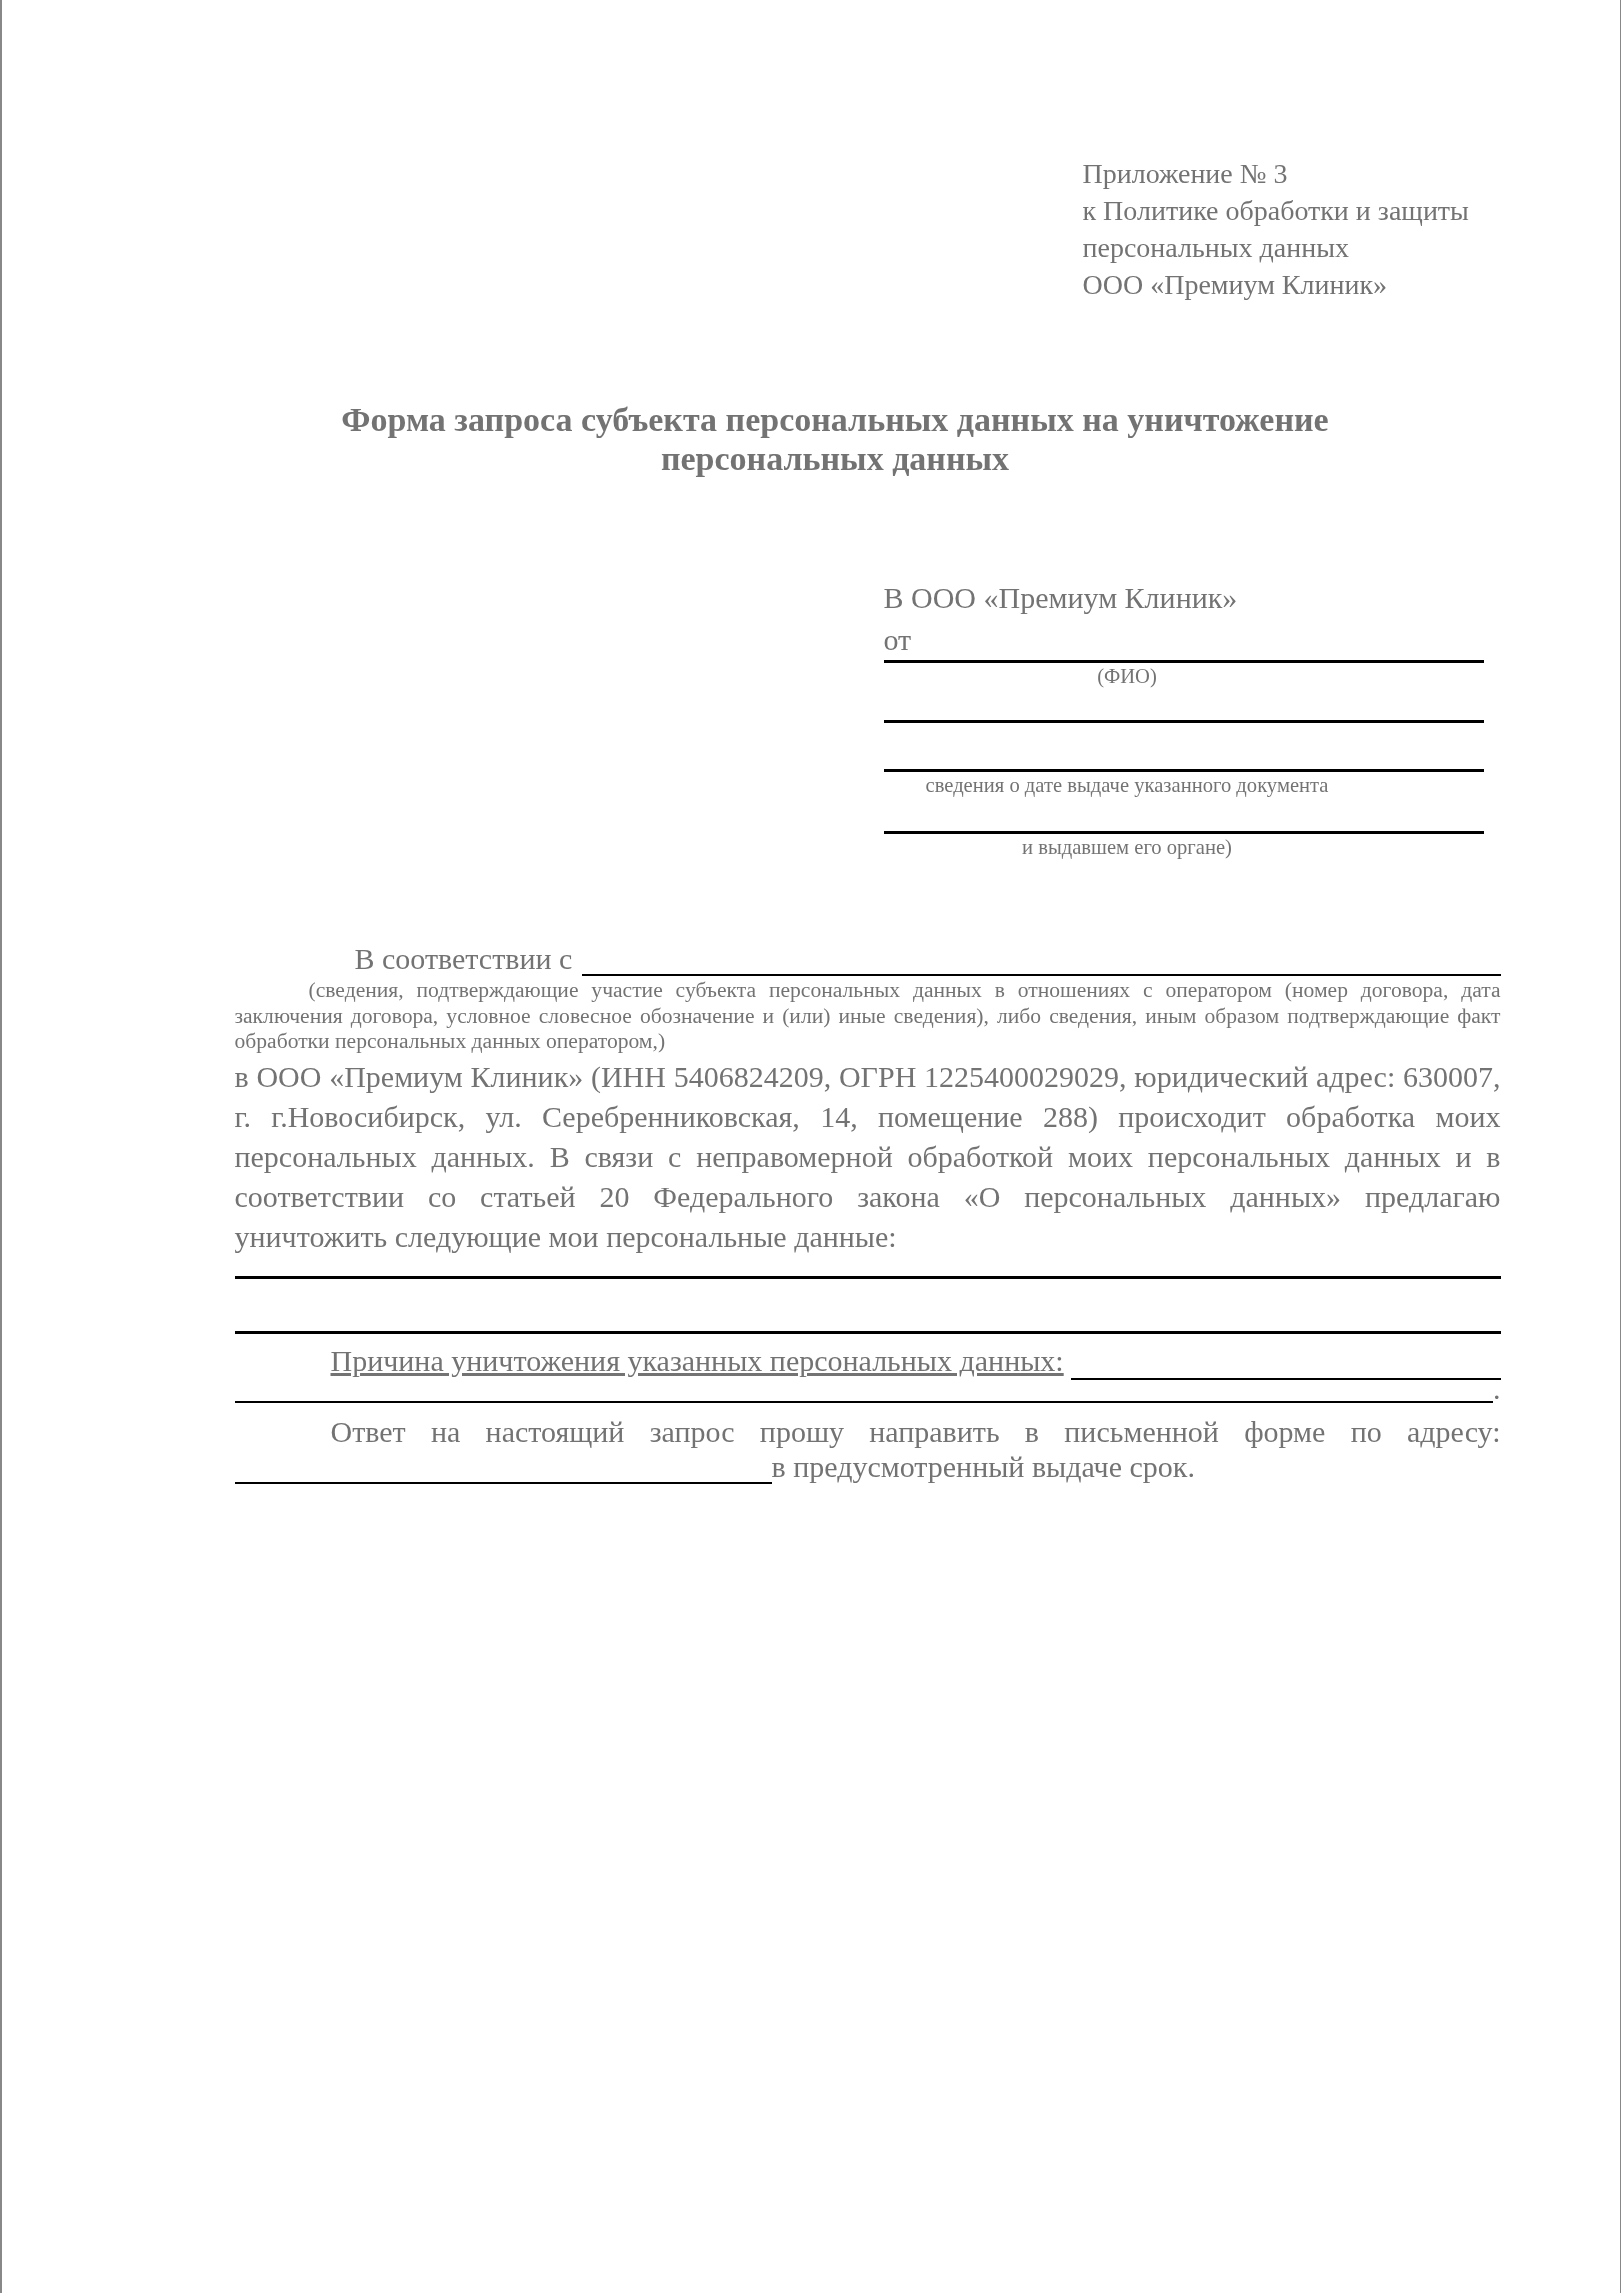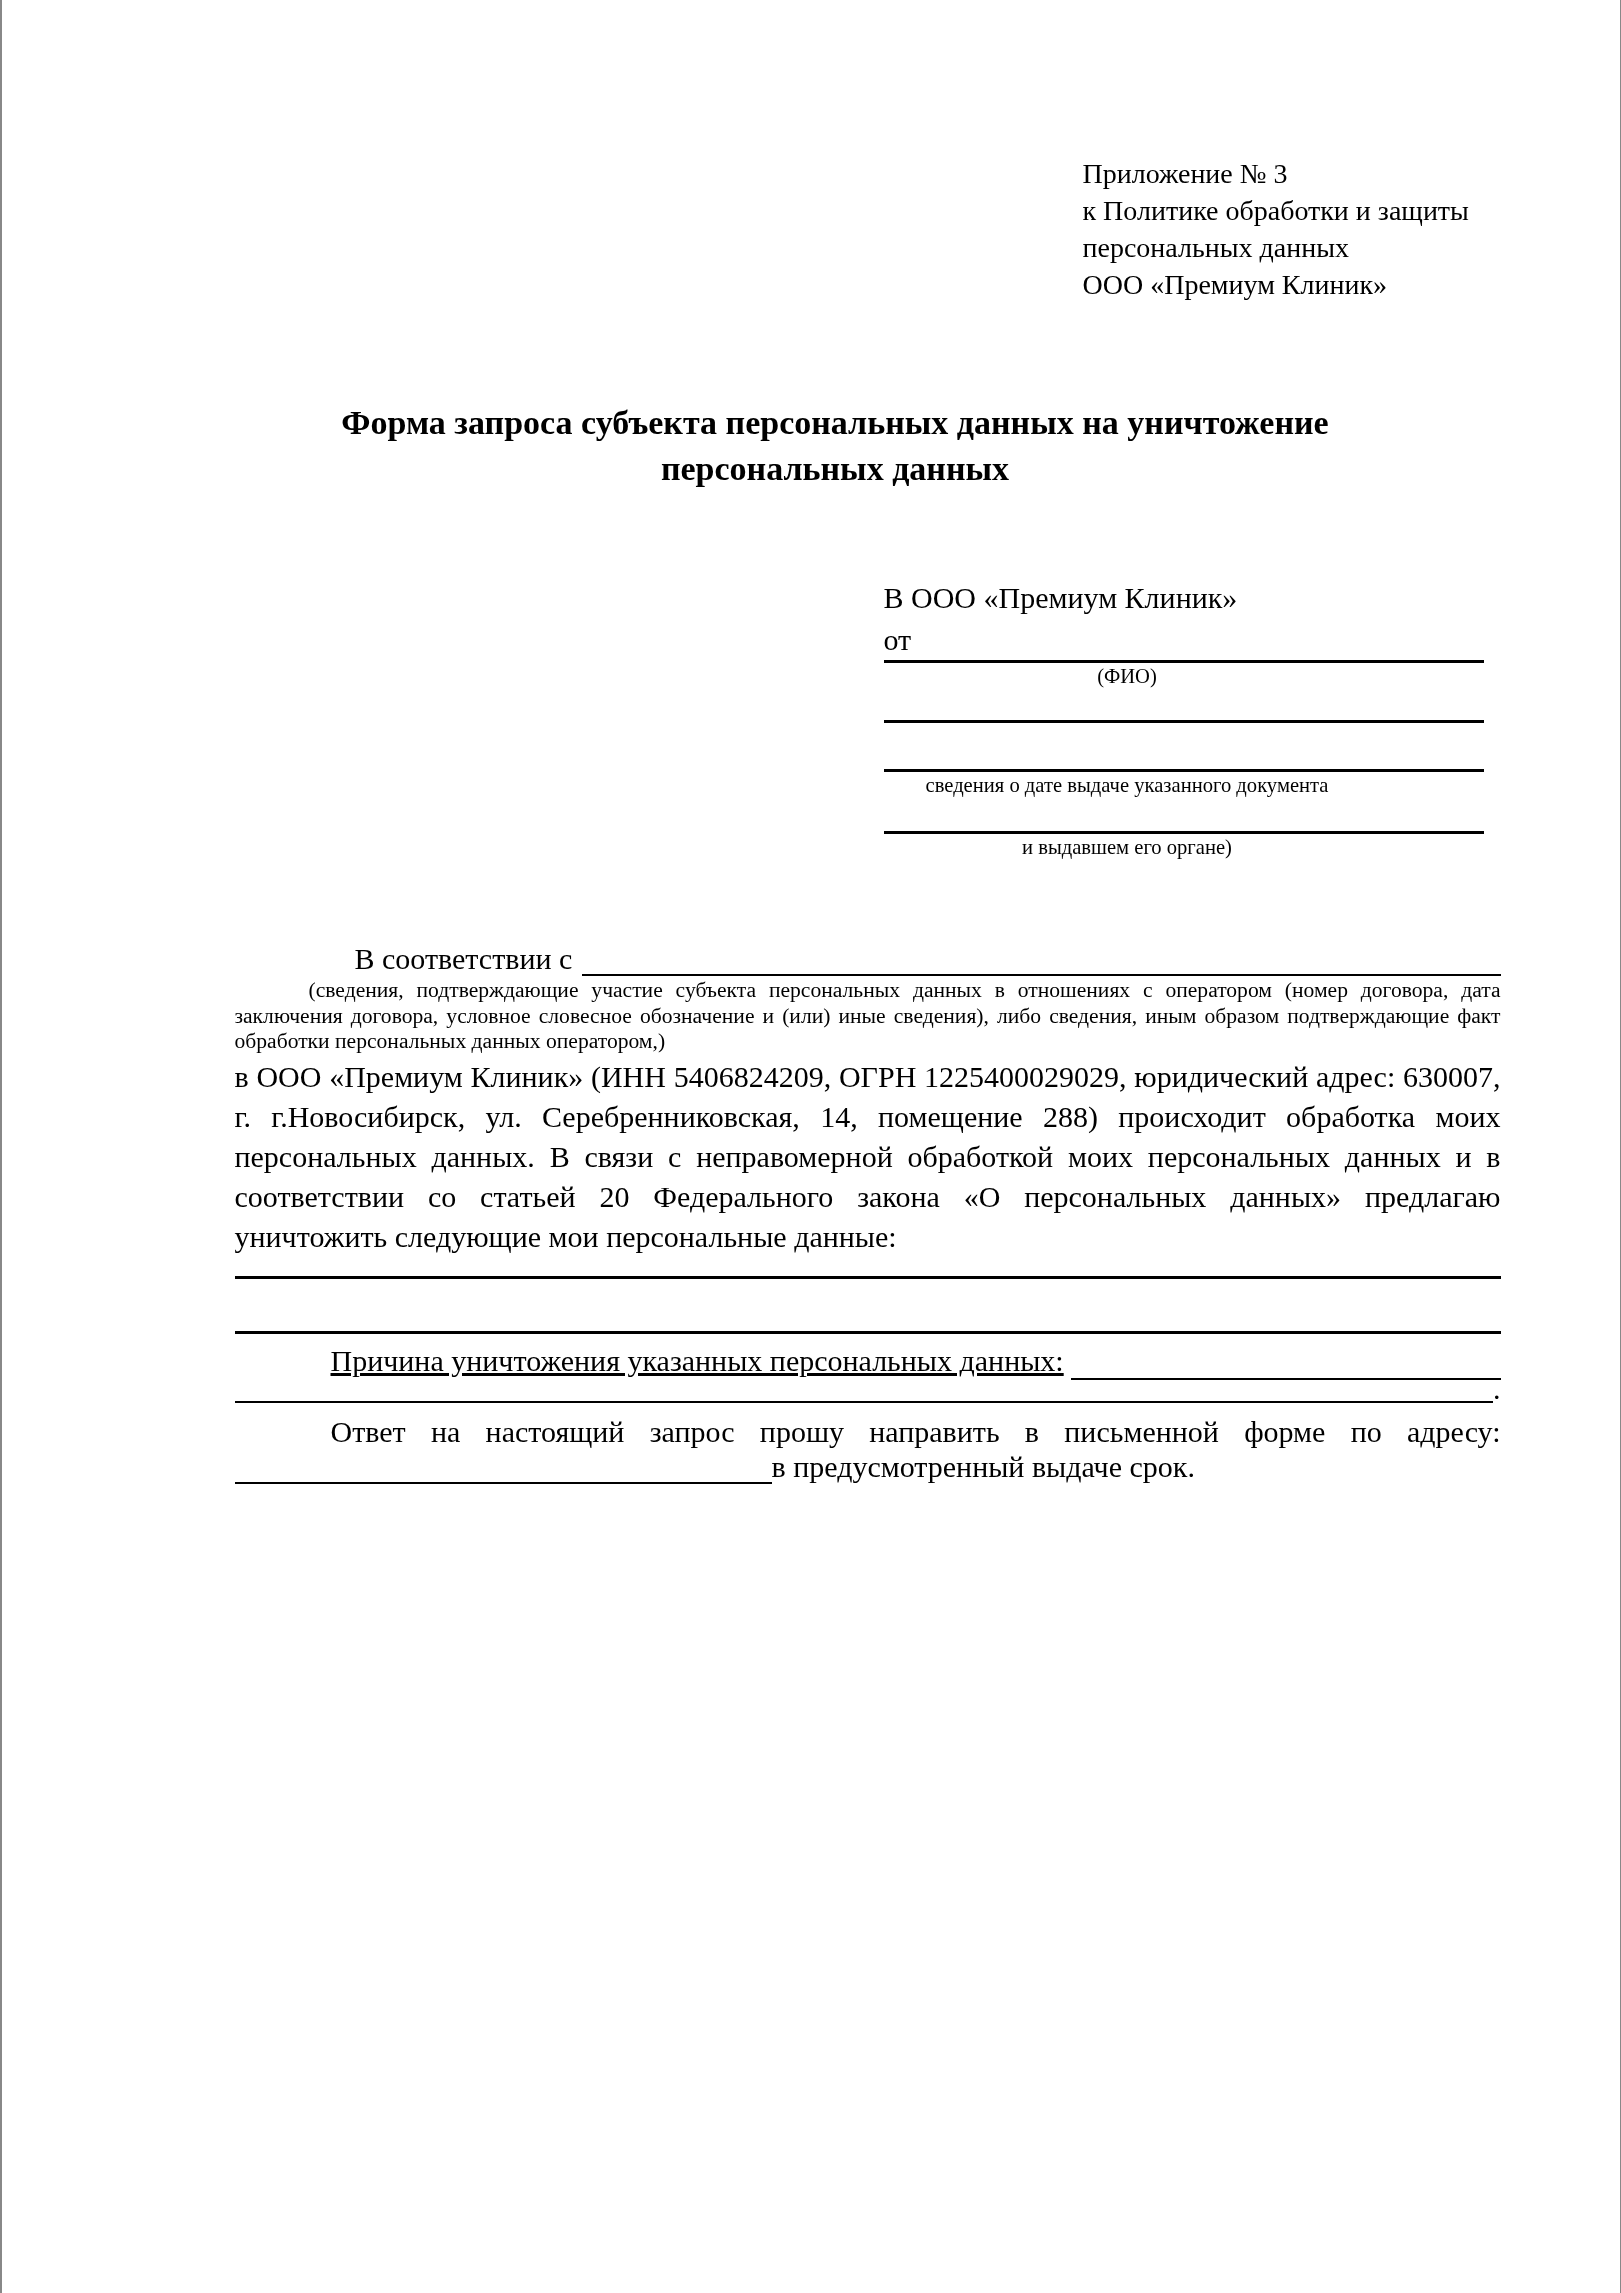--- a/index.html
+++ b/index.html
@@ -2,29 +2,29 @@
 <html><head>
 <meta charset="utf-8">
 <style>
   * { margin:0; padding:0; box-sizing:border-box; }
   html,body { background:#888; }
   .page {
     position:relative;
     width:1618px; height:2294px;
     margin:0 auto;
     background:#ffffff;
-    color:#000000;
+    color:#737373;
     font-family:"Liberation Serif","DejaVu Serif",serif;
     overflow:hidden;
   }
   
   .annex { position:absolute; left:1081px; top:155px; font-size:28px; line-height:37px; }
   
   .title { position:absolute; left:270px; top:400px; width:1127px;
-           font-size:34px; line-height:46px; font-weight:bold; text-align:center; }
+           font-size:34px; line-height:39px; font-weight:bold; text-align:center; }
   
   .addressee { position:absolute; left:882px; top:576px; width:600px; font-size:30px; }
   .addr-to   { line-height:43px; }
   .addr-from { line-height:41px; }
   .rule { height:2.9px; background:#000; }
   .addr-caption { font-size:20.6px; line-height:26.5px; text-align:center; padding-right:113px; }
   .gap-a { margin-top:31px; }
   .gap-b { margin-top:46px; }
   .gap-c { margin-top:32px; }
   

